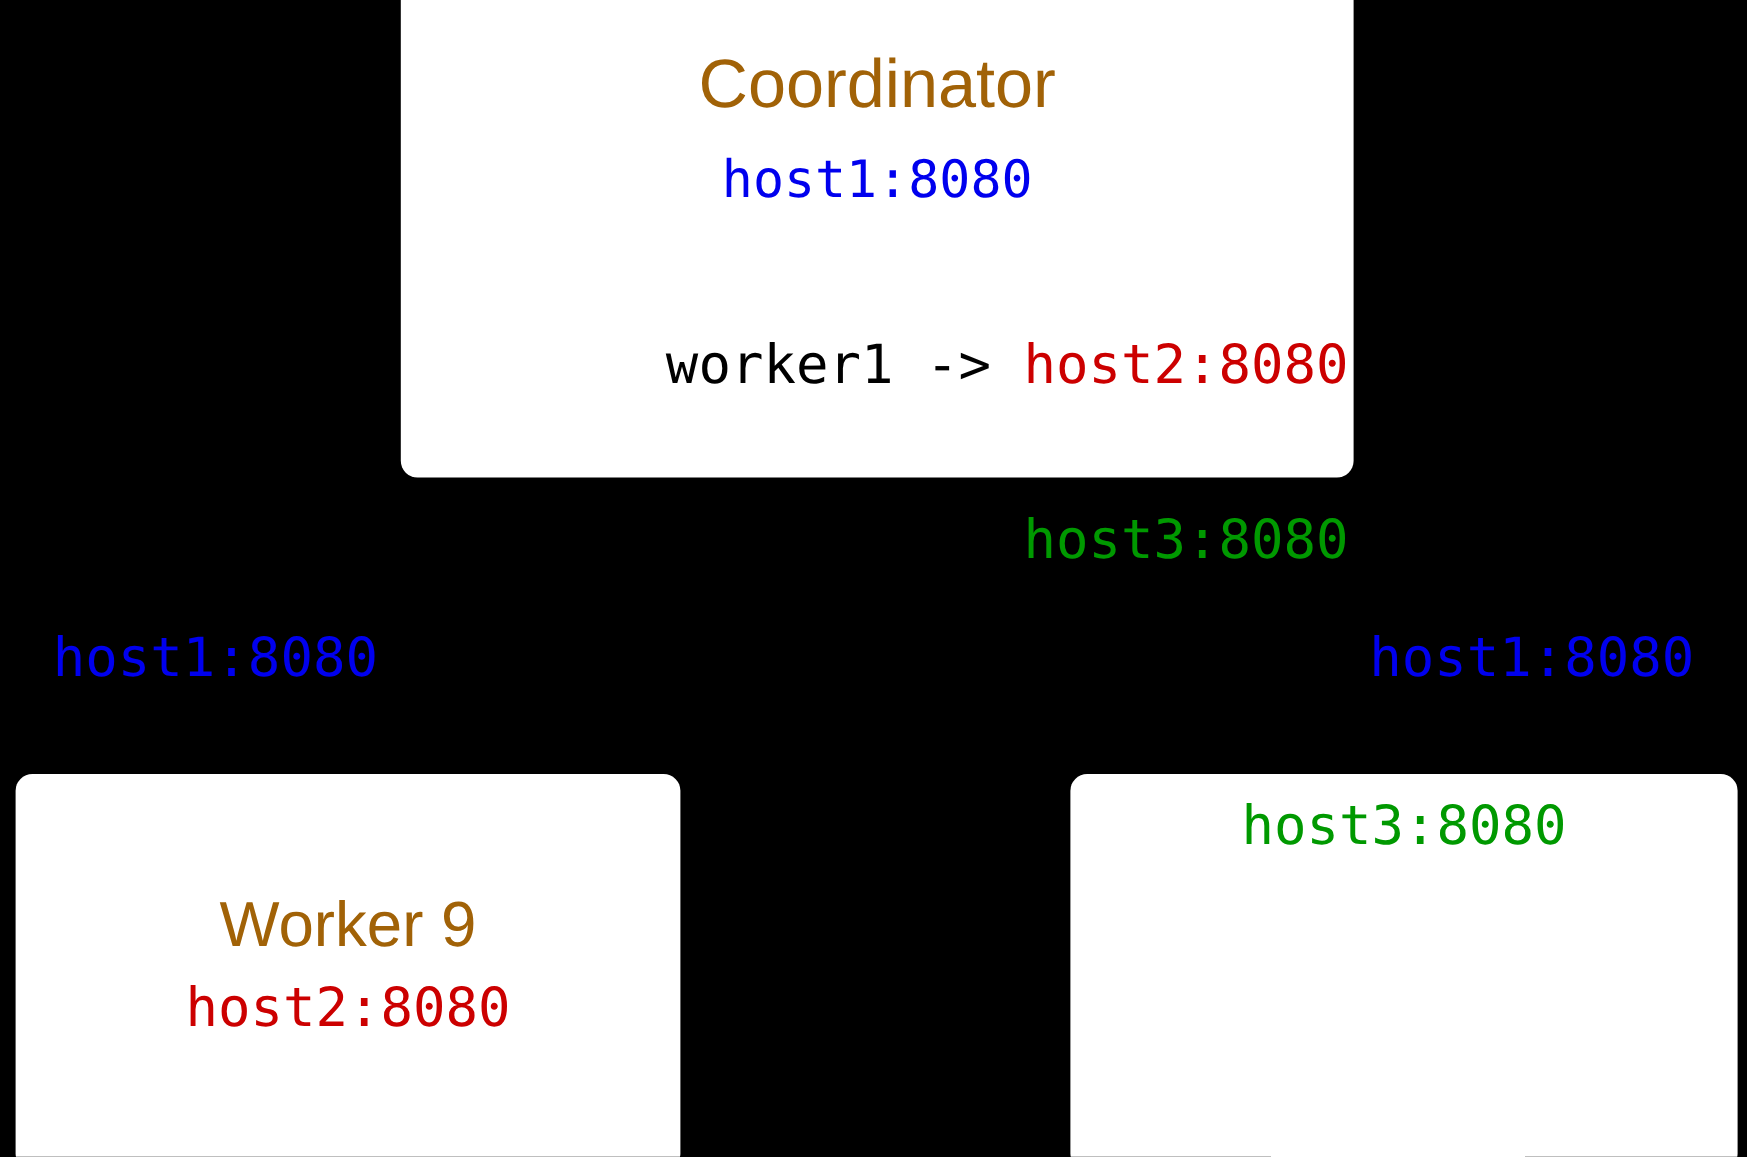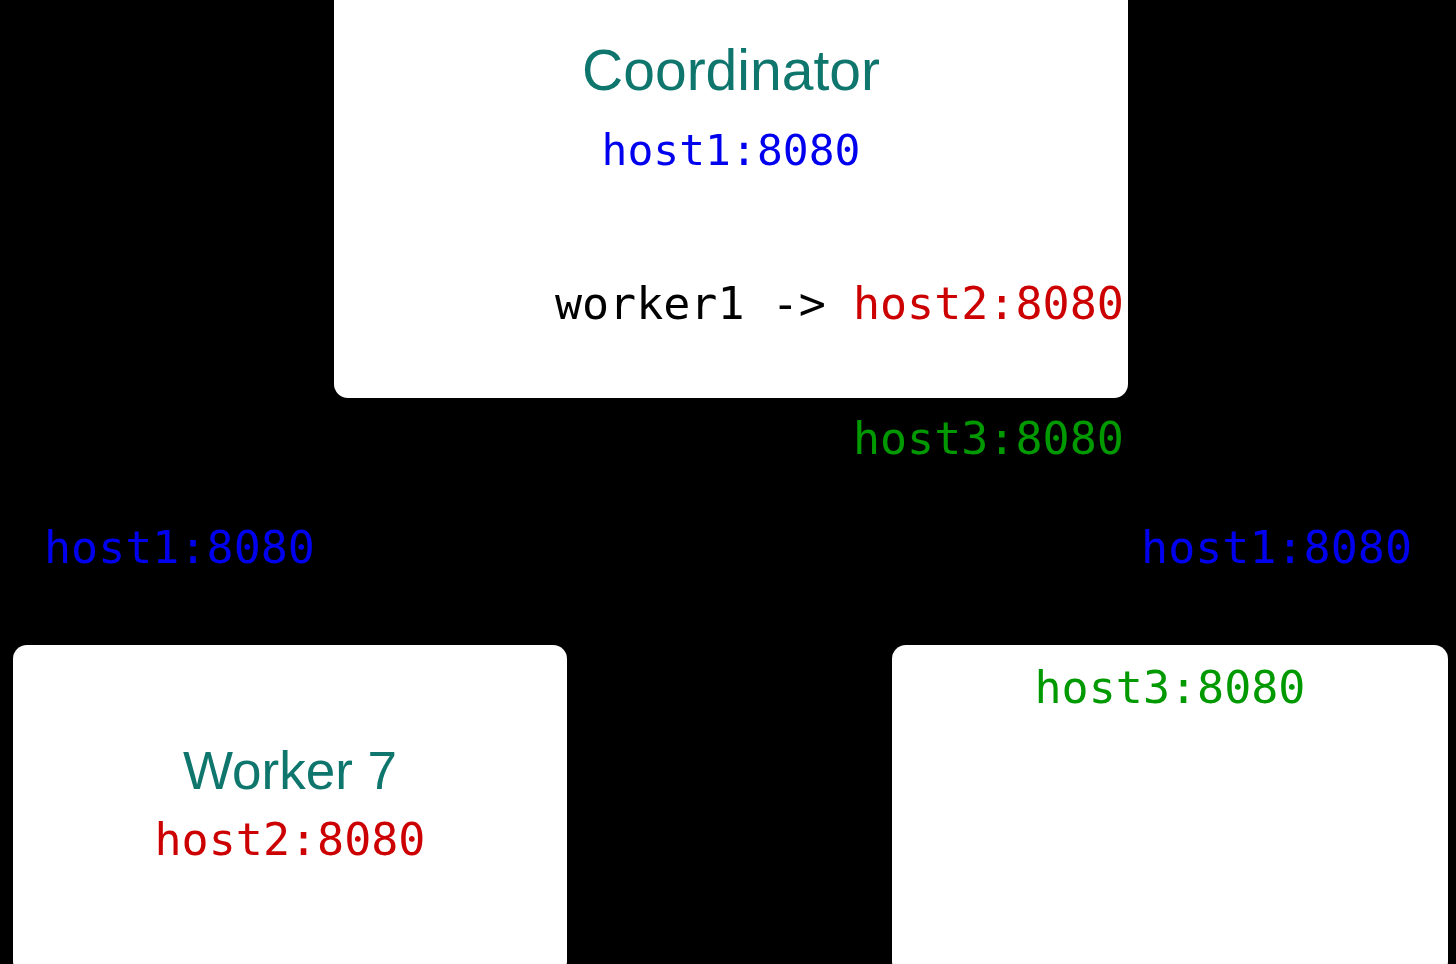--- a/index.html
+++ b/index.html
@@ -51,21 +51,21 @@
   .node-worker2 {
     left: 892px;
     top: 645px;
     width: 556px;
     height: 330px;
   }
 
   
   .node-title {
     font-family: "Liberation Sans", sans-serif;
-    color: #0f766e;
+    color: #a16207;
     line-height: 1.0;
     white-space: nowrap;
   }
 
   .coordinator-title {
     font-size: 57px;
     margin-top: 42px;
   }
 
   .worker-title {
@@ -88,20 +88,21 @@
   .worker-addr {
     font-size: 45px;
     margin-top: 20px;
   }
 
   .mapping-block {
     margin-top: 64px;
     display: flex;
     flex-direction: column;
     align-items: flex-start;
+    gap: 11px;
   }
 
   .mapping-row {
     font-family: "DejaVu Sans Mono", "Liberation Mono", monospace;
     font-size: 45px;
     line-height: 1.0;
     white-space: pre;
     color: #000000;
   }
 
@@ -135,21 +136,21 @@
         <span>worker2 -&gt; </span><span style="color:#009900">host3:8080</span>
       </div>
     </div>
   </div>
 
   <div class="edge-label edge-label-left" style="color:#0000ee">host1:8080</div>
 
   <div class="edge-label edge-label-right" style="color:#0000ee">host1:8080</div>
 
   <div class="node node-worker1">
-    <div class="node-title worker-title">Worker 7</div>
+    <div class="node-title worker-title">Worker 9</div>
     <div class="mono worker-addr" style="color:#cc0000">host2:8080</div>
   </div>
 
   <div class="node node-worker2">
     <div class="mono worker-addr" style="color:#009900">host3:8080</div>
   </div>
 
 </div>
 
 </body></html>

